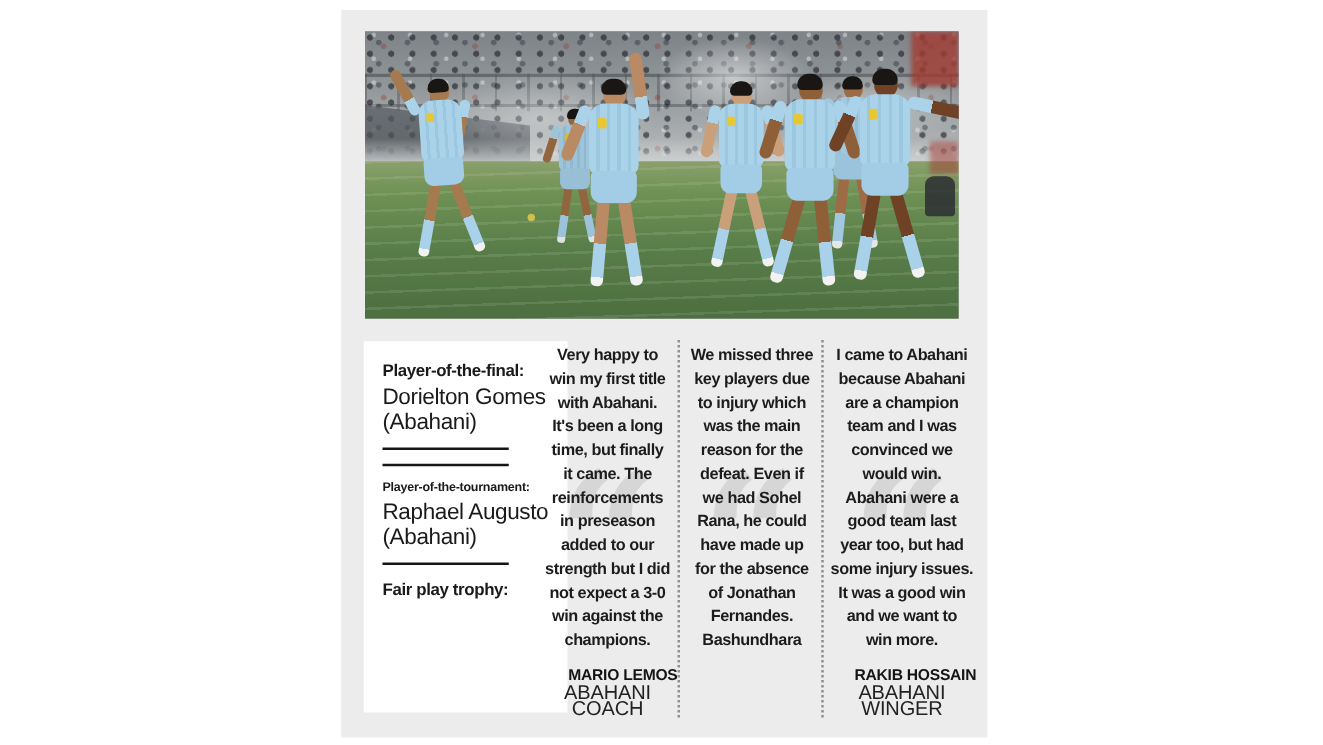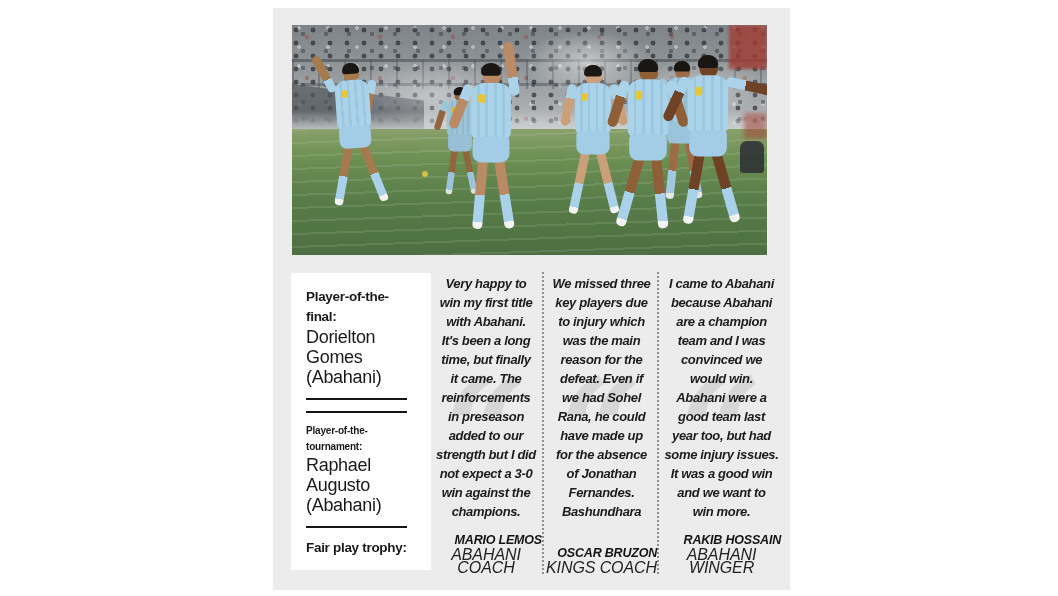--- a/index.html
+++ b/index.html
@@ -49,30 +49,30 @@
   .player .crest{position:absolute;left:9px;top:22px;width:5px;height:6px;background:#e8c832;border-radius:1px;z-index:3;}
   .player .shorts{position:absolute;left:5px;top:52px;width:26px;height:18px;border-radius:3px 3px 6px 6px;background:#a3cde6;z-index:2;}
   .player .leg{position:absolute;top:67px;width:7px;height:50px;border-radius:3px;transform-origin:top center;z-index:1;
     background:linear-gradient(180deg,var(--skin) 0 52%,#a9d2ea 52% 90%,#f2f2f2 90%);}
   .player .ll{left:9px;} .player .rl{left:20px;}
   .player .arm{position:absolute;top:15px;width:7px;height:33px;border-radius:4px;transform-origin:center 4px;z-index:1;
     background:linear-gradient(180deg,var(--jersey,#aad3ea) 0 34%,var(--skin) 34%);}
   .player .al{left:-2px;} .player .ar{right:-2px;}
 
   
-  .stats{position:absolute;left:18px;top:265px;width:140px;height:297px;background:var(--stats-bg,#ffffff);
+  .stats{position:absolute;left:18px;top:265px;width:163px;height:297px;background:var(--stats-bg,#ffffff);
     box-sizing:border-box;padding:14px 14px 10px 15px;}
   .stat-label{font-weight:bold;font-size:13.5px;line-height:20px;letter-spacing:-.3px;}
   .stat-label.small{font-size:10px;line-height:16px;letter-spacing:-.2px;}
   .stat-value{font-size:18px;line-height:20px;letter-spacing:-.3px;white-space:pre-line;}
   .stat-divider{border:none;border-top:2px solid #161616;width:101px;margin:11px 0 10px 0;}
 
   
   .qcol{position:absolute;top:264px;height:304px;display:flex;flex-direction:column;justify-content:space-between;
-    text-align:center;font-style:italic;}
+    text-align:center;}
   .q-mark{position:absolute;left:0;right:0;top:88px;height:0;overflow:visible;text-align:center;z-index:0;
     font-family:"DejaVu Serif", serif;font-weight:bold;font-size:140px;line-height:140px;color:rgba(60,60,60,.12);}
   .q-text{position:relative;z-index:1;font-weight:bold;font-size:13px;line-height:19px;letter-spacing:-.35px;
     white-space:pre-line;color:#1c1c1c;padding-top:2px;}
   .q-attr{position:relative;z-index:1;padding-bottom:2px;}
   .q-name{font-weight:bold;font-size:12.5px;line-height:15px;letter-spacing:-.2px;color:#141414;text-align:right;}
   .q-role{font-size:16px;line-height:13px;letter-spacing:-.1px;color:#222;}
   .q-divider{position:absolute;top:264px;height:302px;width:0;border-left:2px dotted #8f8f8f;}
   .qcol1{left:157px;width:112px;} .qcol2{left:273px;width:111px;} .qcol3{left:389px;width:119px;}
   .qdiv1{left:269px;} .qdiv2{left:384px;}
@@ -223,24 +223,20 @@
 was the main
 reason for the
 defeat. Even if
 we had Sohel
 Rana, he could
 have made up
 for the absence
 of Jonathan
 Fernandes.
 Bashundhara</div>
-      <div class="q-attr">
-        <div class="q-name">OSCAR BRUZON</div>
-        <div class="q-role">KINGS COACH</div>
-      </div>
     </div>
     <div class="q-divider qdiv2"></div>
     <div class="qcol qcol3">
       <div class="q-mark">“</div>
       <div class="q-text">I came to Abahani
 because Abahani
 are a champion
 team and I was
 convinced we
 would win.

